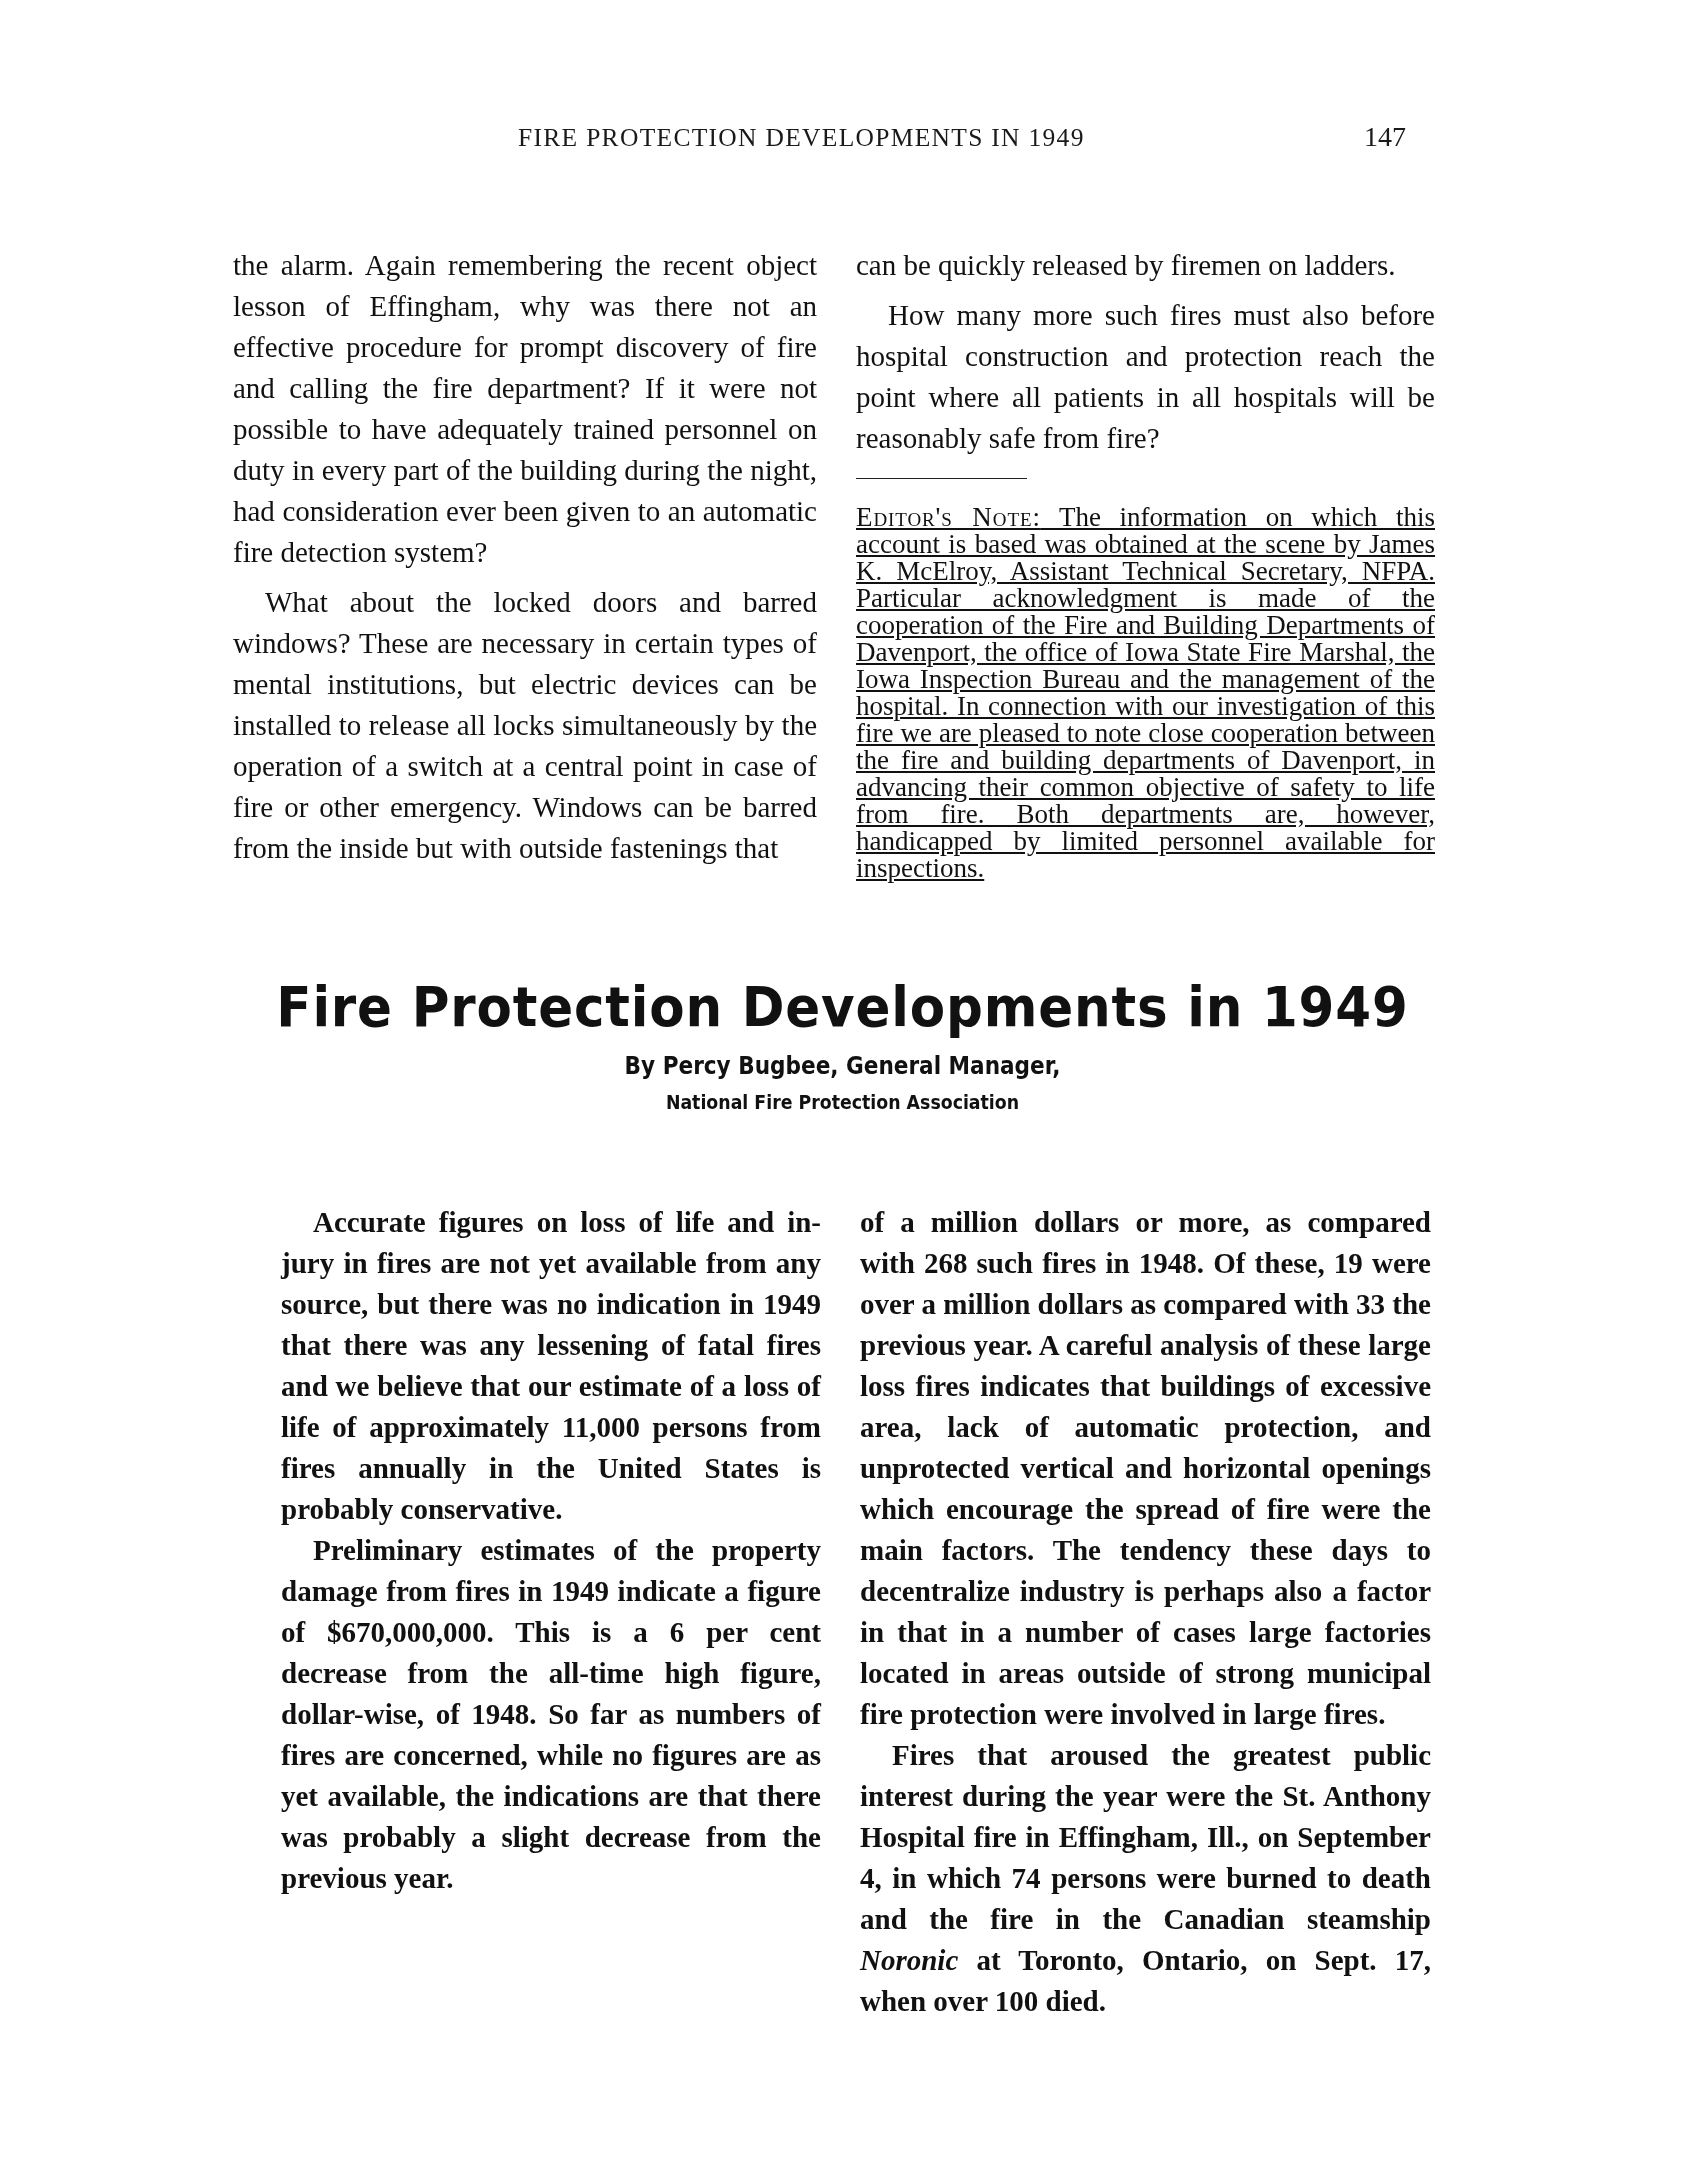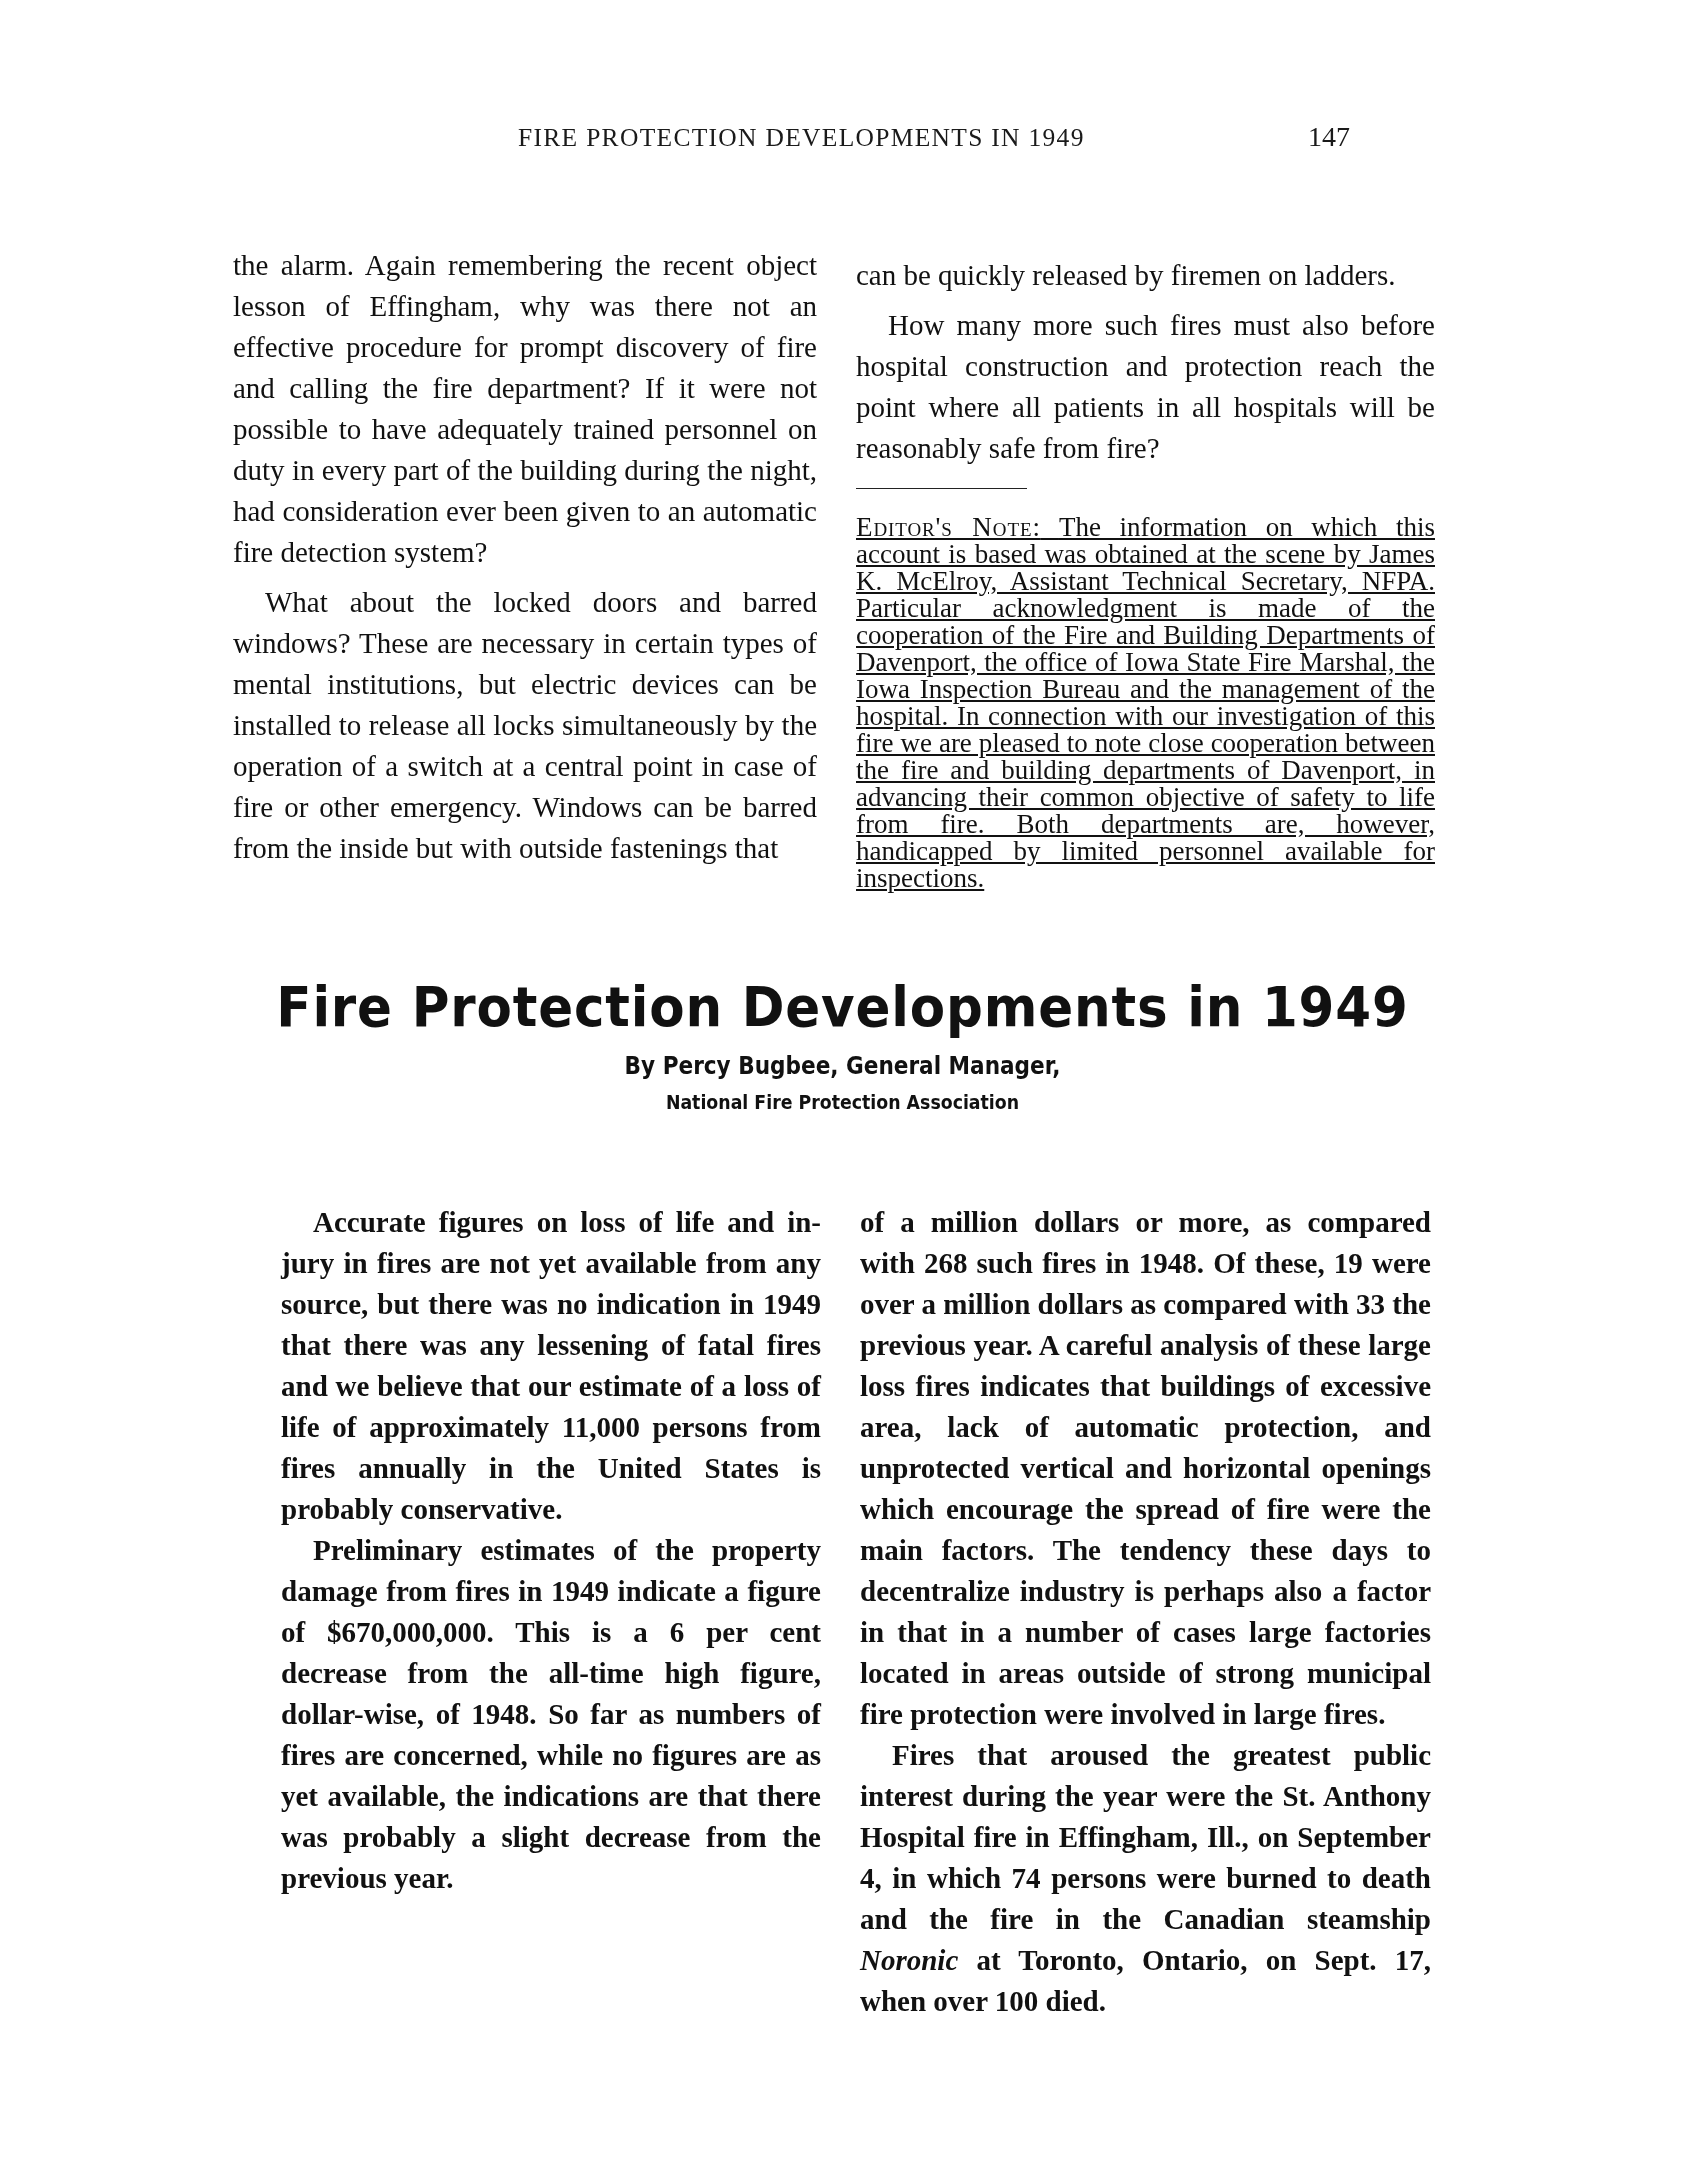--- a/index.html
+++ b/index.html
@@ -19,21 +19,21 @@
     position: absolute;
     top: 123px;
     left: 518px;
     font-size: 25.5px;
     letter-spacing: 1.3px;
     color: #1a1a1a;
   }
   .page-number {
     position: absolute;
     top: 121px;
-    left: 1308px;
+    left: 1364px;
     font-size: 28px;
     color: #1a1a1a;
   }
   .col {
     position: absolute;
     font-size: 29px;
     line-height: 41px;
     text-align: justify;
     hyphens: manual;
     margin-top: 45px;
@@ -44,21 +44,21 @@
   }
   .col p.indent {
     text-indent: 32px;
   }
   .top-left {
     top: 200px;
     left: 233px;
     width: 584px;
   }
   .top-right {
-    top: 210px;
+    top: 200px;
     left: 856px;
     width: 579px;
   }
   .rule {
     width: 171px;
     height: 0;
     border-top: 1.8px solid #222;
     margin: 19.3px 0 24.6px 0;
   }
   .editor-note {

